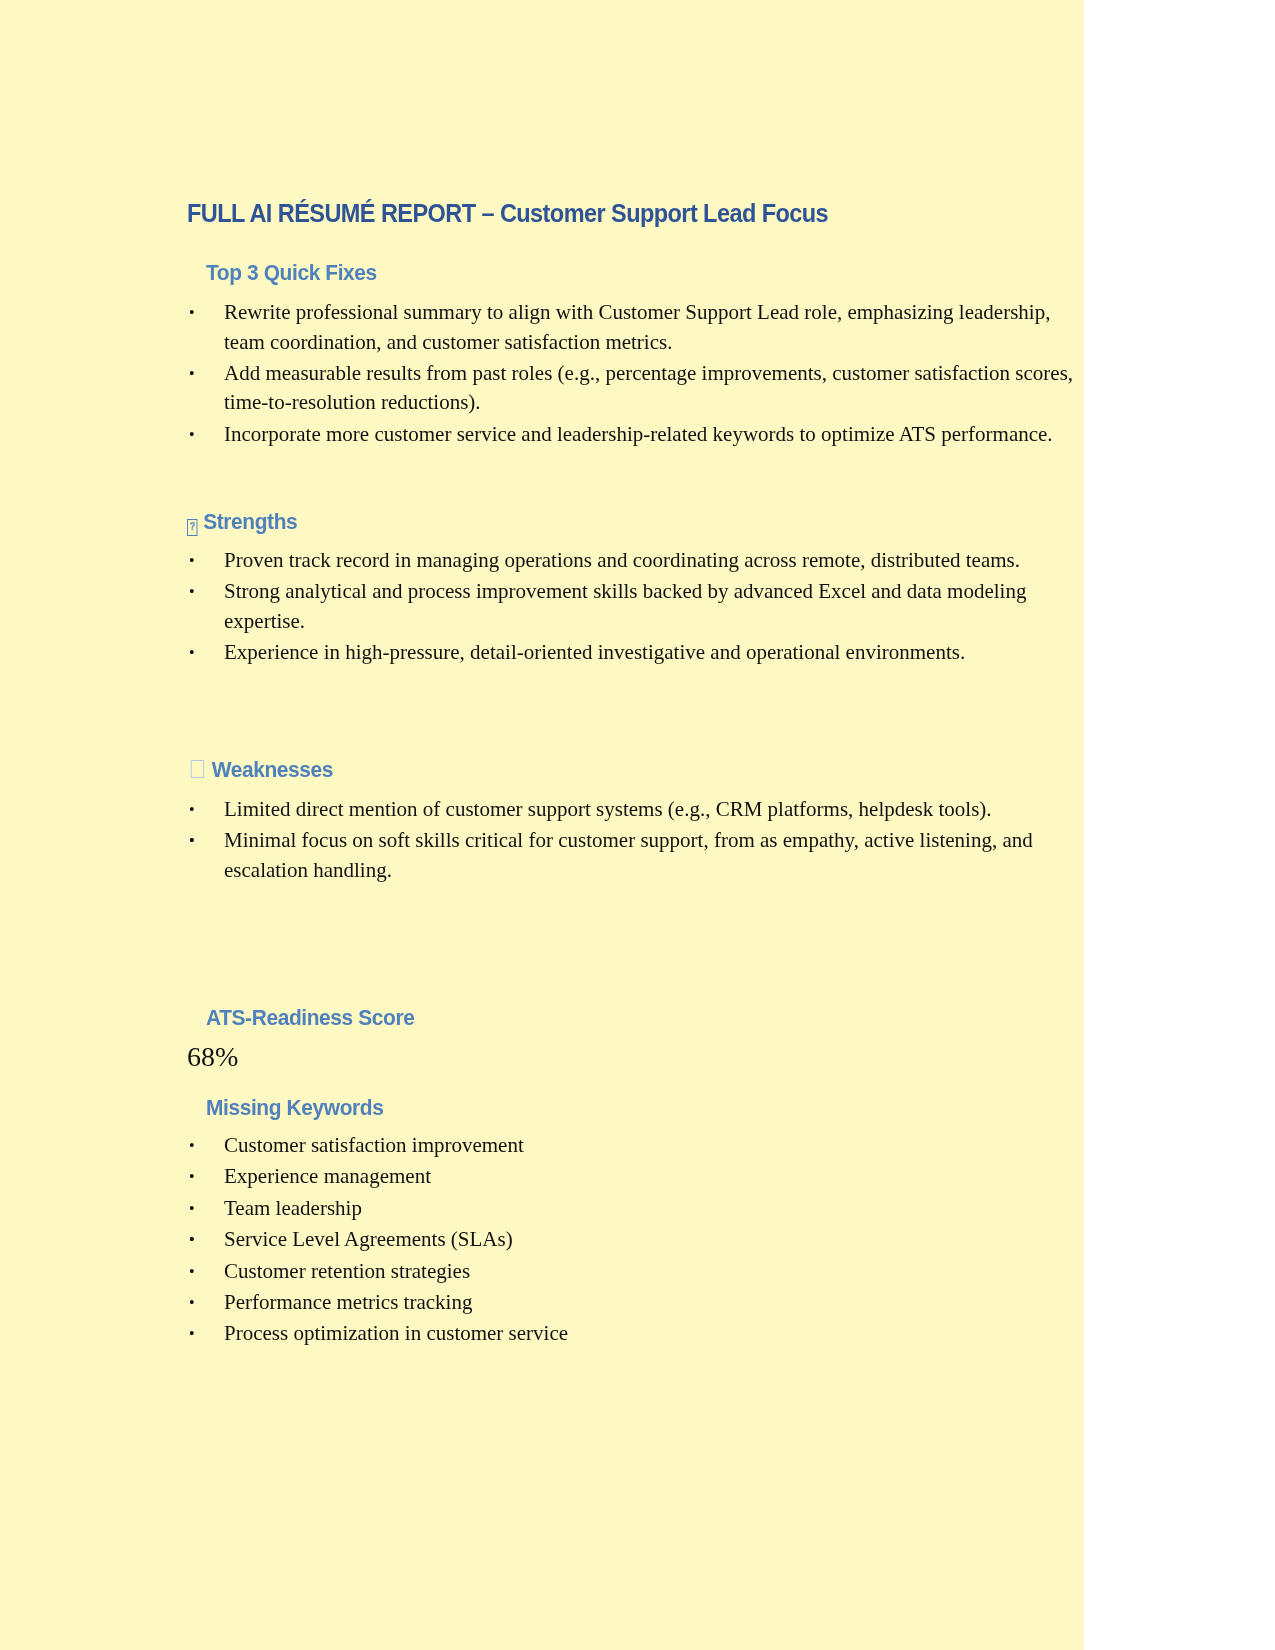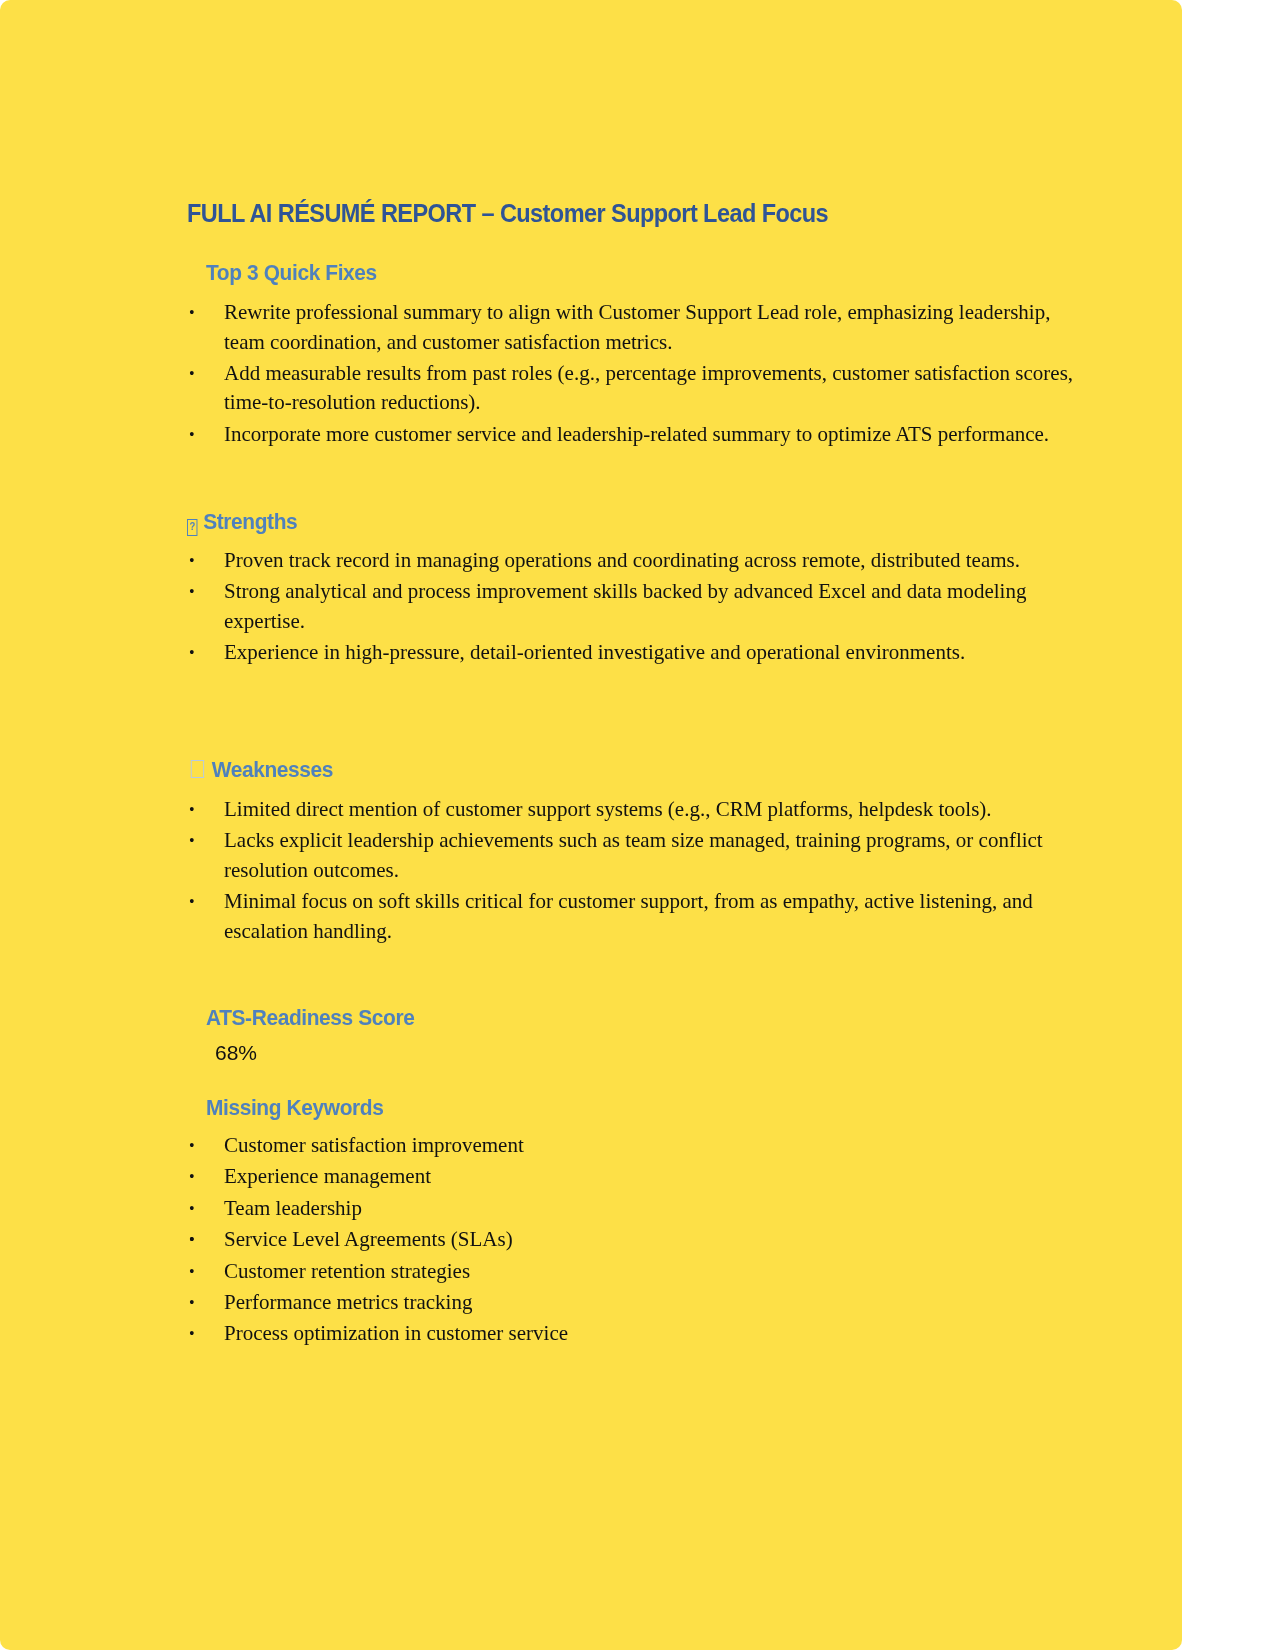--- a/index.html
+++ b/index.html
@@ -1,17 +1,17 @@
 <!DOCTYPE html>
 <html><head>
 <meta charset="utf-8">
 <style>
   html, body { margin: 0; padding: 0; background: #ffffff; }
   body { width: 1275px; height: 1650px; position: relative; overflow: hidden; }
-  .page { position: absolute; left: 0; top: 0; width: 1182px; height: 1650px; background: #fde047; border-radius: 10px; }
+  .page { position: absolute; left: 0; top: 0; width: 1084px; height: 1650px; background: #fef9c3; }
   .title {
     position: absolute; left: 187px; top: 199px;
     font-family: "Liberation Sans", sans-serif; font-weight: bold;
     font-size: 25px; letter-spacing: -0.6px; color: #2F5496; white-space: nowrap;
     transform: scaleX(0.94); transform-origin: left top;
   }
   .h2 {
     position: absolute; left: 187px;
     font-family: "Liberation Sans", sans-serif; font-weight: bold;
     font-size: 22px; letter-spacing: -0.4px; color: #4F81BD; white-space: nowrap;
@@ -29,54 +29,54 @@
     position: relative; padding-left: 37px;
     font-family: "Liberation Serif", serif; font-size: 21px; line-height: 29.6px;
     color: #111; margin-bottom: 1.6px;
   }
   .list li .bullet {
     position: absolute; left: 2px; top: 0; font-size: 16px; line-height: 29.6px;
   }
   .list.tight li { margin-bottom: 1.8px; }
   .score {
     position: absolute; left: 187px; top: 1041px;
-    font-family: Liberation Sans, sans-serif; font-size: 21px; color: #111; margin-left: 28px;
+    font-family: Liberation Serif, serif; font-size: 28px; color: #111;
   }
 </style>
 </head>
 <body>
 
 <div class="page">
 
   <div class="title">FULL AI RÉSUMÉ REPORT – Customer Support Lead Focus</div>
 
   <div class="h2" style="top:260px;">
     <span class="pad"></span><span>Top 3 Quick Fixes</span>
   </div>
   <ul class="list" style="top:298px;">
     <li><span class="bullet">•</span><span>Rewrite professional summary to align with Customer Support Lead role, emphasizing leadership, team coordination, and customer satisfaction metrics.</span></li>
     <li><span class="bullet">•</span><span>Add measurable results from past roles (e.g., percentage improvements, customer satisfaction scores, time-to-resolution reductions).</span></li>
-    <li><span class="bullet">•</span><span>Incorporate more customer service and leadership-related summary to optimize ATS performance.</span></li>
+    <li><span class="bullet">•</span><span>Incorporate more customer service and leadership-related keywords to optimize ATS performance.</span></li>
   </ul>
 
   <div class="h2" style="top:509px;">
     <span class="glyph">?</span><span>Strengths</span>
   </div>
   <ul class="list" style="top:546px;">
     <li><span class="bullet">•</span><span>Proven track record in managing operations and coordinating across remote, distributed teams.</span></li>
     <li><span class="bullet">•</span><span>Strong analytical and process improvement skills backed by advanced Excel and data modeling expertise.</span></li>
     <li><span class="bullet">•</span><span>Experience in high-pressure, detail-oriented investigative and operational environments.</span></li>
   </ul>
 
   <div class="h2" style="top:757px;">
     <span class="glyph faint"></span><span>Weaknesses</span>
   </div>
   <ul class="list" style="top:795px;">
     <li><span class="bullet">•</span><span>Limited direct mention of customer support systems (e.g., CRM platforms, helpdesk tools).</span></li>
-    <li><span class="bullet">•</span><span>Lacks explicit leadership achievements such as team size managed, training programs, or conflict resolution outcomes.</span></li>
+    <li><span class="bullet">•</span></li>
     <li><span class="bullet">•</span><span>Minimal focus on soft skills critical for customer support, from as empathy, active listening, and escalation handling.</span></li>
   </ul>
 
   <div class="h2" style="top:1005px;">
     <span class="pad"></span><span>ATS-Readiness Score</span>
   </div>
   <div class="score">68%</div>
 
   <div class="h2" style="top:1095px;">
     <span class="pad"></span><span>Missing Keywords</span>

